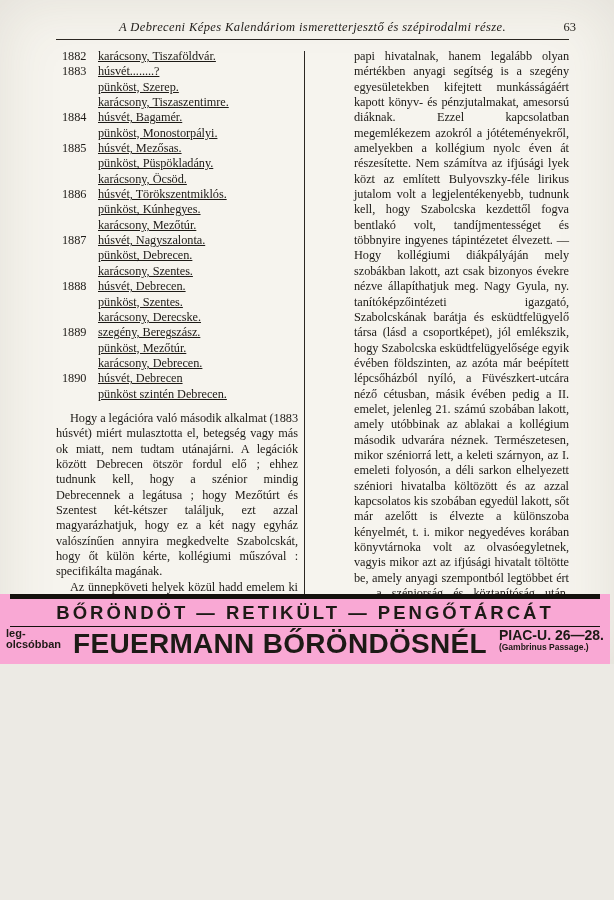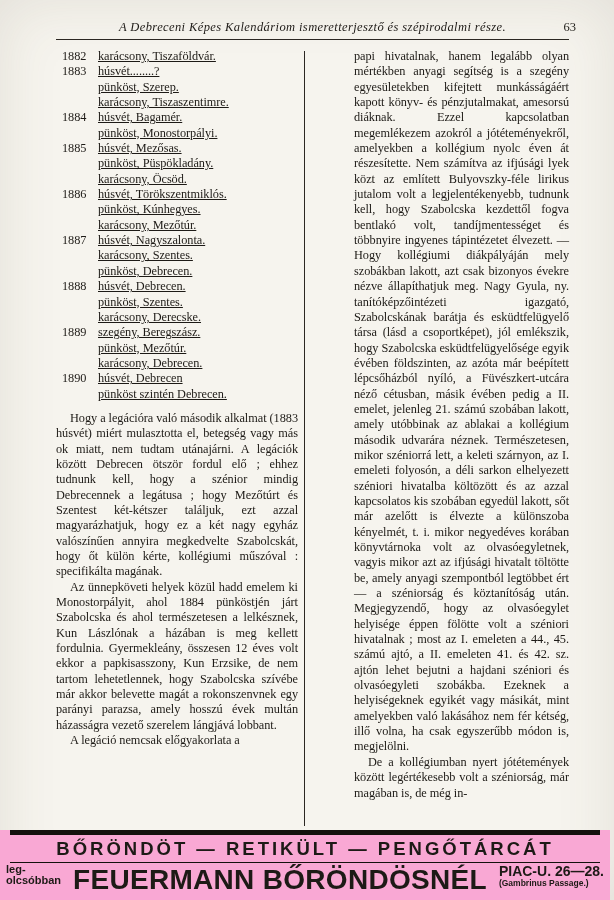--- a/index.html
+++ b/index.html
@@ -2,21 +2,21 @@
 <html><head>
 <meta charset="utf-8">
 <style>
   * { margin:0; padding:0; box-sizing:border-box; }
   html, body { width:614px; height:900px; }
   body {
     font-family: "Liberation Serif", serif;
     background:#eceae4;
   }
   .page {
-    width:614px; height:900px;
+    width:614px; height:664px;
     background:#f6f4ee;
     color:#1d1a16;
     position:relative;
     overflow:hidden;
     box-shadow: inset 0 0 60px rgba(90,80,60,0.12);
   }
   
   .header {
     position:relative;
     padding:20px 45px 0 56px;
@@ -190,26 +190,26 @@
             <span class="entry">karácsony, Mezőtúr.</span>
           </div>
 
           <div class="list-line">
             <span class="year">1887</span>
             <span class="entry">húsvét, Nagyszalonta.</span>
           </div>
 
           <div class="list-line">
             <span class="year"></span>
+            <span class="entry">pünköst, Debrecen.</span>
+          </div>
+
+          <div class="list-line">
+            <span class="year"></span>
             <span class="entry">karácsony, Szentes.</span>
-          </div>
-
-          <div class="list-line">
-            <span class="year"></span>
-            <span class="entry">pünköst, Debrecen.</span>
           </div>
 
           <div class="list-line">
             <span class="year">1888</span>
             <span class="entry">húsvét, Debrecen.</span>
           </div>
 
           <div class="list-line">
             <span class="year"></span>
             <span class="entry">pünköst, Szentes.</span>

